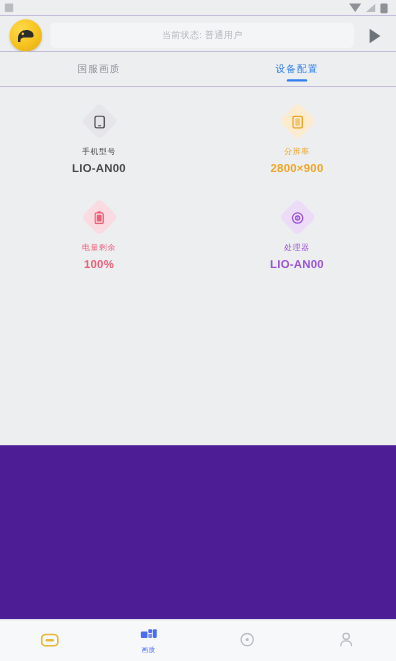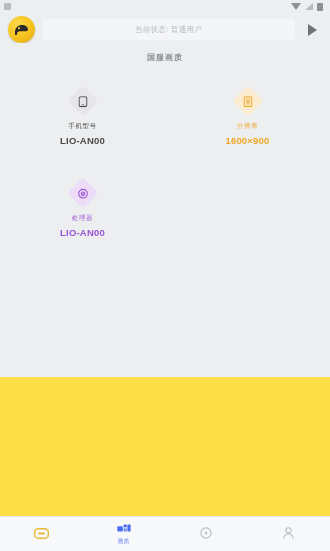--- a/index.html
+++ b/index.html
@@ -3,21 +3,21 @@
 <meta charset="utf-8">
 <style>
   * { margin:0; padding:0; box-sizing:border-box; }
   html,body { width:330px; height:551px; overflow:hidden; }
   body {
     font-family:"Liberation Sans","DejaVu Sans",sans-serif;
     background:#eceef0;
     color:#333;
     -webkit-font-smoothing:antialiased;
   }
-  .phone { position:relative; width:330px; height:551px; background:#fde047; display:flex; flex-direction:column; }
+  .phone { position:relative; width:330px; height:551px; background:#4c1d95; display:flex; flex-direction:column; }
 
   
   .statusbar { height:13px; flex:0 0 13px; background:#eceef0; display:flex; align-items:center; padding:0 4px; }
   .sb-left { display:flex; align-items:center; gap:3px; }
   .sb-right { margin-left:auto; display:flex; align-items:center; gap:4px; padding-right:3px; }
   .sb-chip { width:7px; height:7px; background:#b9bbbe; border-radius:1px; }
   .sb-wifi { width:0; height:0; border-left:5px solid transparent; border-right:5px solid transparent; border-top:7px solid #8d9094; }
   .sb-sig { width:8px; height:7px; background:#b9bbbe; clip-path:polygon(0 100%,100% 0,100% 100%); }
   .sb-bat { width:6px; height:8px; background:#8d9094; border-radius:1px; }
 
@@ -29,28 +29,28 @@
   .avatar svg { display:block; }
   .statuspill { flex:1 1 auto; height:21px; background:#f4f5f7; border-radius:4px;
                 display:flex; align-items:center; justify-content:center; }
   .statuspill span { font-size:7.5px; color:#b4b7bb; letter-spacing:.3px; }
   .playbtn { flex:0 0 auto; width:20px; height:20px; display:flex; align-items:center; justify-content:center; cursor:pointer; }
   .playbtn .tri { width:0; height:0; border-top:6px solid transparent; border-bottom:6px solid transparent; border-left:9px solid #6e7378; }
 
   
   .tabs { flex:0 0 auto; display:flex; padding:9px 0 0 0; background:#eceef0; }
   .tab { flex:1 1 50%; display:flex; flex-direction:column; align-items:center; cursor:pointer; padding-bottom:4px; }
-  .tab .tlabel { font-size:8px; letter-spacing:1px; color:#8c9096; font-weight:bold; }
+  .tab .tlabel { font-size:8px; letter-spacing:1px; color:#8c9096; font-weight:normal; }
   .tab.active .tlabel { color:#2f7ff0; }
   .tab .tbar { margin-top:3px; width:17px; height:2px; border-radius:2px; background:transparent; }
   .tab.active .tbar { background:#2f7ff0; }
 
   
   .content { flex:1 1 auto; background:#eceef0; padding:14px 0 0 0; overflow:hidden; }
-  .grid { display:grid; grid-template-columns:1fr 1fr; row-gap:32px; }
+  .grid { display:grid; grid-template-columns:1fr 1fr; row-gap:20px; }
   .card { display:flex; flex-direction:column; align-items:center; }
   .badge { width:30px; height:30px; display:flex; align-items:center; justify-content:center; }
   .diamond { width:22px; height:22px; transform:rotate(45deg); border-radius:4px; display:flex; align-items:center; justify-content:center; }
   .diamond > .glyph { transform:rotate(-45deg); display:flex; align-items:center; justify-content:center; }
   .card .clabel { margin-top:6px; font-size:6.5px; letter-spacing:.6px; }
   .card .cvalue { margin-top:4px; font-size:9.5px; font-weight:bold; letter-spacing:.2px; }
 
   
   .bottomnav { flex:0 0 35px; background:#f7f8fa; display:flex; align-items:center;
                border-top:1px solid #e4e6e9; }
@@ -89,20 +89,24 @@
     <div class="playbtn">
       <div class="tri"></div>
     </div>
   </div>
 
   <div class="tabs">
     <div class="tab">
       <div class="tlabel">国服画质</div>
       <div class="tbar"></div>
     </div>
+    <div class="tab active">
+      <div class="tlabel">设备配置</div>
+      <div class="tbar"></div>
+    </div>
   </div>
 
   <div class="content">
     <div class="grid" id="info-grid">
         <div class="card">
           <div class="badge">
             <div class="diamond" style="background:#e6e6ea">
               <span class="glyph">
                 <svg width="9" height="11" viewBox="0 0 9 11">
                   <rect x="0.6" y="0.6" width="7.8" height="9.8" rx="1.6" fill="none" stroke="#4a4a4a" stroke-width="1.1"></rect>
@@ -119,21 +123,36 @@
             <div class="diamond" style="background:#fbeccf">
               <span class="glyph">
                 <svg width="9" height="11" viewBox="0 0 9 11">
                   <rect x="0.6" y="0.6" width="7.8" height="9.8" rx="1.3" fill="none" stroke="#efa627" stroke-width="1.2"></rect>
                   <rect x="2.6" y="2.5" width="3.8" height="6" rx="0.6" fill="#efa627" opacity="0.55"></rect>
                 </svg>
               </span>
             </div>
           </div>
           <div class="clabel" style="color:#efa627">分辨率</div>
-          <div class="cvalue" style="color:#efa627">1600×900</div>
+          <div class="cvalue" style="color:#efa627">2800×900</div>
+        </div>
+        <div class="card">
+          <div class="badge">
+            <div class="diamond" style="background:#fadbe1">
+              <span class="glyph">
+                <svg width="8" height="11" viewBox="0 0 8 11">
+                  <rect x="0.6" y="1.6" width="6.8" height="8.8" rx="1.3" fill="none" stroke="#ec5f7a" stroke-width="1.1"></rect>
+                  <rect x="2.6" y="0.2" width="2.8" height="1.4" rx="0.6" fill="#ec5f7a"></rect>
+                  <rect x="2" y="3.2" width="4" height="5.6" rx="0.7" fill="#ec5f7a"></rect>
+                </svg>
+              </span>
+            </div>
+          </div>
+          <div class="clabel" style="color:#ec5f7a">电量剩余</div>
+          <div class="cvalue" style="color:#ec5f7a">100%</div>
         </div>
         <div class="card">
           <div class="badge">
             <div class="diamond" style="background:#eddcf8">
               <span class="glyph">
                 <svg width="11" height="11" viewBox="0 0 11 11">
                   <circle cx="5.5" cy="5.5" r="4.3" fill="none" stroke="#9a54d4" stroke-width="1.1"></circle>
                   <circle cx="5.5" cy="5.5" r="1.7" fill="none" stroke="#9a54d4" stroke-width="1.1"></circle>
                   <circle cx="5.5" cy="5.5" r="0.6" fill="#9a54d4"></circle>
                 </svg>

